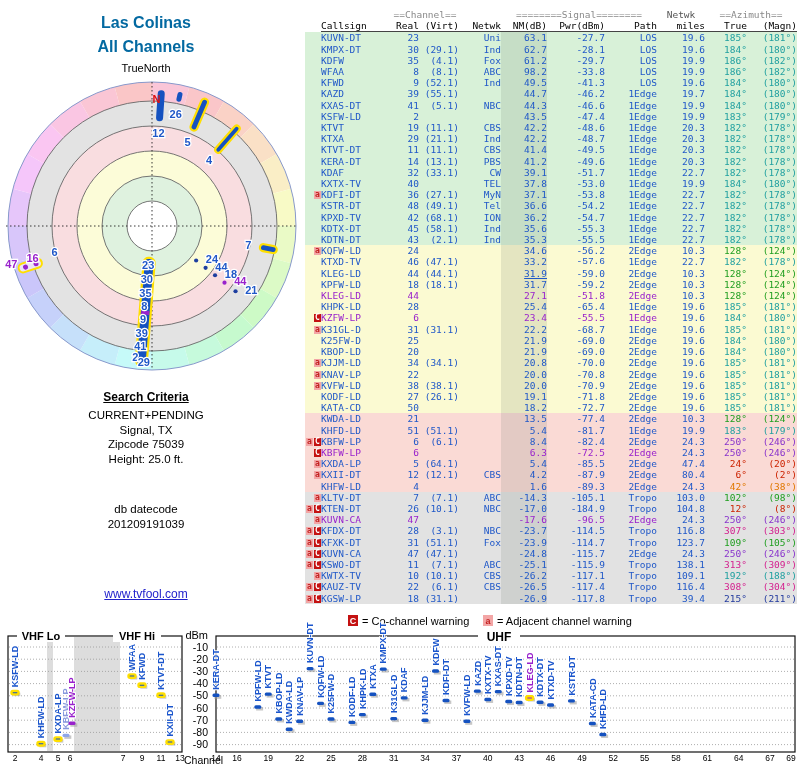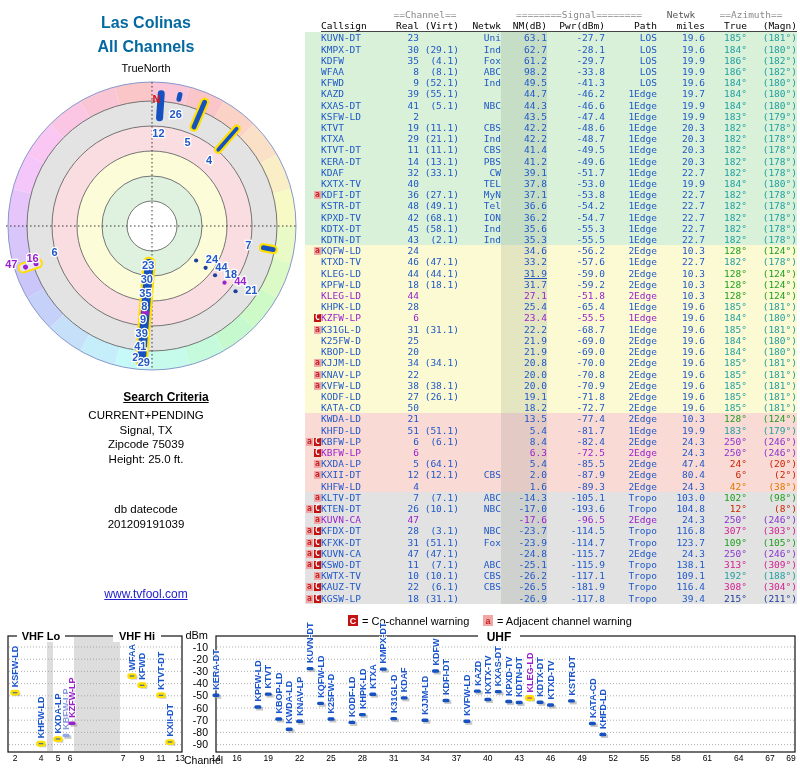--- a/index.html
+++ b/index.html
@@ -1,21 +1,21 @@
 <!DOCTYPE html>
 <html><head>
 <meta charset="utf-8">
 <style>
   html,body{margin:0;padding:0;}
   body{width:800px;height:768px;position:relative;background:#fff;font-family:"Liberation Sans",sans-serif;overflow:hidden;}
   .abs{position:absolute;}
   .ttl{left:0;top:14px;width:292px;text-align:center;font-size:16px;font-weight:bold;color:#0369a1;}
   .ttl2{top:38px;}
   .tn{left:0;top:62px;width:292px;text-align:center;font-size:11px;color:#000;}
-  .sch{left:0;top:390px;width:292px;text-align:center;font-size:12px;font-weight:bold;text-decoration:underline;color:#000;padding-left:20px;}
+  .sch{left:0;top:390px;width:292px;text-align:center;font-size:12px;font-weight:bold;text-decoration:underline;color:#000;}
   .sc{left:0;top:408px;width:292px;text-align:center;font-size:11.5px;color:#000;line-height:14.5px;}
   .dbc{left:0;top:502px;width:292px;text-align:center;font-size:11.5px;color:#000;line-height:15px;}
   .lnk{left:0;top:587px;width:292px;text-align:center;font-size:12px;}
   .lnk a{color:#2222cc;text-decoration:underline;}
   table.tbl{position:absolute;left:305px;top:9px;border-collapse:collapse;table-layout:fixed;font-family:"DejaVu Sans Mono",monospace;font-size:9.5px;}
   table.tbl td{padding:0;height:11.2px;line-height:11.2px;white-space:pre;overflow:hidden;}
   .num{text-align:right;padding-right:5px;}
   .mk{text-align:right;padding-right:1px;}
   .nmcol{box-shadow:inset 0 0 0 99px rgba(90,105,95,0.14);}
   .hrow1 td{color:#8a8a8a;font-weight:normal;text-align:center;height:12px;line-height:12px;}
@@ -433,21 +433,21 @@
         <td class="num" style="color: rgb(31, 158, 31);">128°</td>
         <td class="num" style="color: rgb(31, 158, 31);">(124°)</td>
       </tr>
       <tr style="background: rgb(251, 250, 210);">
         <td class="mk"></td>
         <td class="" style="color: rgb(32, 88, 200);">KTXD-TV</td>
         <td class="num" style="color: rgb(32, 88, 200);">46</td>
         <td class="num" style="color: rgb(32, 88, 200);">(47.1)</td>
         <td class="num" style="color: rgb(32, 88, 200);"></td>
         <td class="num nmcol" style="color: rgb(32, 88, 200);">33.2</td>
-        <td class="num" style="color: rgb(32, 88, 200);">-57.6</td>
+        <td class="num" style="color: rgb(32, 88, 200); font-family: Liberation Mono, monospace;">-57.6</td>
         <td class="num" style="color: rgb(32, 88, 200);">1Edge</td>
         <td class="num" style="color: rgb(32, 88, 200);">22.7</td>
         <td class="num" style="color: rgb(33, 160, 160);">182°</td>
         <td class="num" style="color: rgb(33, 160, 160);">(178°)</td>
       </tr>
       <tr style="background: rgb(251, 250, 210);">
         <td class="mk"></td>
         <td class="" style="color: rgb(32, 88, 200);">KLEG-LD</td>
         <td class="num" style="color: rgb(32, 88, 200);">44</td>
         <td class="num" style="color: rgb(32, 88, 200);">(44.1)</td>
@@ -679,21 +679,21 @@
         <td class="num" style="color: rgb(32, 88, 200);">47.4</td>
         <td class="num" style="color: rgb(204, 34, 0);">24°</td>
         <td class="num" style="color: rgb(204, 34, 0);">(20°)</td>
       </tr>
       <tr style="background: rgb(250, 218, 213);">
         <td class="mk"><span class="mka">a</span></td>
         <td class="" style="color: rgb(32, 88, 200);">KXII-DT</td>
         <td class="num" style="color: rgb(32, 88, 200);">12</td>
         <td class="num" style="color: rgb(32, 88, 200);">(12.1)</td>
         <td class="num" style="color: rgb(32, 88, 200);">CBS</td>
-        <td class="num nmcol" style="color: rgb(32, 88, 200);">2.0</td>
+        <td class="num nmcol" style="color: rgb(32, 88, 200);">4.2</td>
         <td class="num" style="color: rgb(32, 88, 200);">-87.9</td>
         <td class="num" style="color: rgb(32, 88, 200);">2Edge</td>
         <td class="num" style="color: rgb(32, 88, 200);">80.4</td>
         <td class="num" style="color: rgb(204, 34, 0);">6°</td>
         <td class="num" style="color: rgb(204, 34, 0);">(2°)</td>
       </tr>
       <tr style="background: rgb(250, 218, 213);">
         <td class="mk"></td>
         <td class="" style="color: rgb(32, 88, 200);">KHFW-LD</td>
         <td class="num" style="color: rgb(32, 88, 200);">4</td>
@@ -719,21 +719,21 @@
         <td class="num" style="color: rgb(31, 158, 31);">102°</td>
         <td class="num" style="color: rgb(31, 158, 31);">(98°)</td>
       </tr>
       <tr style="background: rgb(226, 226, 226);">
         <td class="mk"><span class="mka">a</span><span class="mkc">C</span></td>
         <td class="" style="color: rgb(32, 88, 200);">KTEN-DT</td>
         <td class="num" style="color: rgb(32, 88, 200);">26</td>
         <td class="num" style="color: rgb(32, 88, 200);">(10.1)</td>
         <td class="num" style="color: rgb(32, 88, 200);">NBC</td>
         <td class="num nmcol" style="color: rgb(32, 88, 200);">-17.0</td>
-        <td class="num" style="color: rgb(32, 88, 200);">-193.6</td>
+        <td class="num" style="color: rgb(32, 88, 200);">-184.9</td>
         <td class="num" style="color: rgb(32, 88, 200);">Tropo</td>
         <td class="num" style="color: rgb(32, 88, 200);">104.8</td>
         <td class="num" style="color: rgb(204, 34, 0);">12°</td>
         <td class="num" style="color: rgb(204, 34, 0);">(8°)</td>
       </tr>
       <tr style="background: rgb(226, 226, 226);">
         <td class="mk"><span class="mka">a</span></td>
         <td class="" style="color: rgb(153, 34, 204);">KUVN-CA</td>
         <td class="num" style="color: rgb(153, 34, 204);">47</td>
         <td class="num" style="color: rgb(153, 34, 204);"></td>
@@ -810,21 +810,21 @@
         <td class="num" style="color: rgb(33, 160, 160);">192°</td>
         <td class="num" style="color: rgb(33, 160, 160);">(188°)</td>
       </tr>
       <tr style="background: rgb(226, 226, 226);">
         <td class="mk"><span class="mka">a</span><span class="mkc">C</span></td>
         <td class="" style="color: rgb(32, 88, 200);">KAUZ-TV</td>
         <td class="num" style="color: rgb(32, 88, 200);">22</td>
         <td class="num" style="color: rgb(32, 88, 200);">(6.1)</td>
         <td class="num" style="color: rgb(32, 88, 200);">CBS</td>
         <td class="num nmcol" style="color: rgb(32, 88, 200);">-26.5</td>
-        <td class="num" style="color: rgb(32, 88, 200);">-181.9</td>
+        <td class="num" style="color: rgb(32, 88, 200);">-117.4</td>
         <td class="num" style="color: rgb(32, 88, 200);">Tropo</td>
         <td class="num" style="color: rgb(32, 88, 200);">116.4</td>
         <td class="num" style="color: rgb(212, 33, 143);">308°</td>
         <td class="num" style="color: rgb(212, 33, 143);">(304°)</td>
       </tr>
       <tr style="background: rgb(226, 226, 226);">
         <td class="mk"><span class="mka">a</span><span class="mkc">C</span></td>
         <td class="" style="color: rgb(32, 88, 200);">KGSW-LP</td>
         <td class="num" style="color: rgb(32, 88, 200);">18</td>
         <td class="num" style="color: rgb(32, 88, 200);">(31.1)</td>

